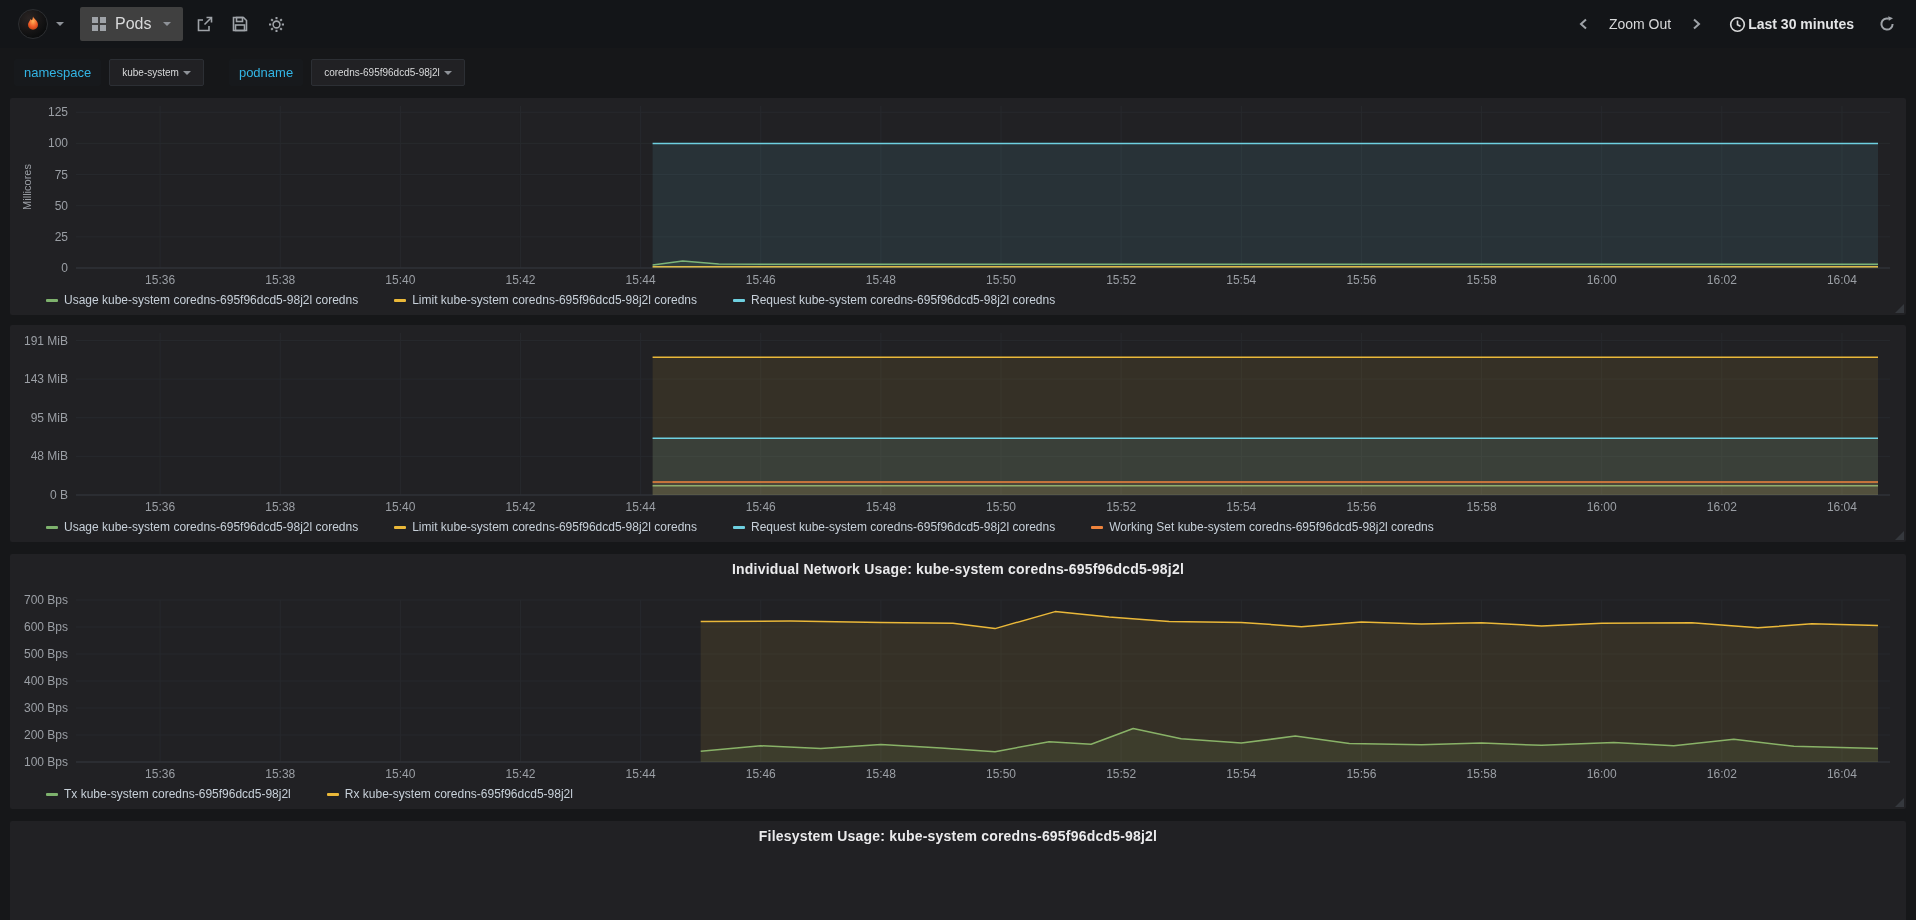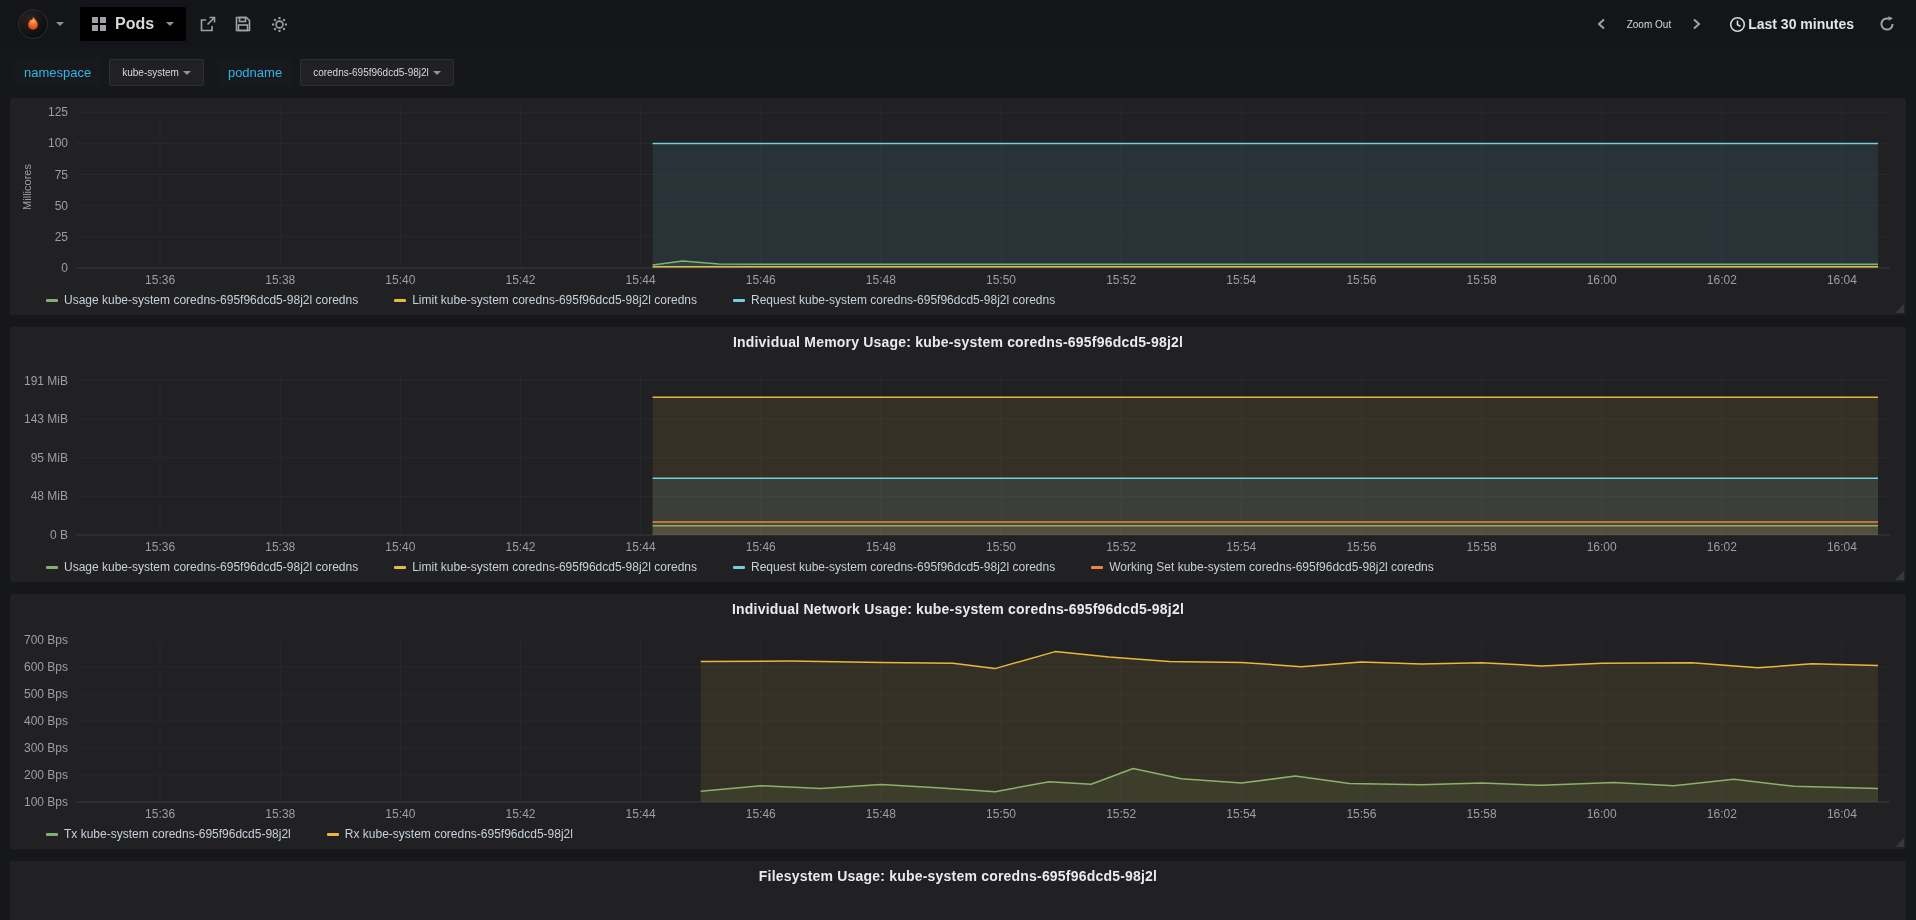--- a/index.html
+++ b/index.html
@@ -19,36 +19,36 @@
   .logo-circle {
     width:30px; height:30px; border-radius:50%;
     background:radial-gradient(circle at 35% 30%, #2a2423, #0d0e0f 70%);
     border:1px solid #2c2e31; display:flex; align-items:center; justify-content:center;
   }
   .caret {
     width:0;height:0; border-left:4px solid transparent; border-right:4px solid transparent;
     border-top:4px solid #8e9298; display:inline-block; margin-left:4px;
   }
   .dash-picker {
-    display:flex; align-items:center; gap:8px; background:#000000;
-    padding:8px 12px; border-radius:2px; cursor:pointer; margin-left:6px;font-weight:bold;
+    display:flex; align-items:center; gap:8px; background:#404040;
+    padding:8px 12px; border-radius:2px; cursor:pointer; margin-left:6px;
   }
   .dash-title { font-size:16px; color:#d8d9da; }
   .nav-icon-btn {
     width:30px; height:30px; display:flex; align-items:center; justify-content:center;
     cursor:pointer; border-radius:2px;
   }
   .nav-icon-btn svg { stroke:#9fa3a8; fill:none; stroke-width:1.6; }
   .spacer { flex:1; }
   .right-controls { display:flex; align-items:center; gap:10px; }
-  .zoom-label { font-size:10px; color:#d8d9da; cursor:pointer; }
+  .zoom-label { font-size:14px; color:#d8d9da; cursor:pointer; }
   .time-btn { display:flex; align-items:center; gap:2px; cursor:pointer; padding:6px 8px; }
   .time-label { font-size:14px; font-weight:700; color:#e3e4e6; }
   
-  .submenu { display:flex; align-items:flex-end; gap:14px; padding:11px 14px 10px; }
+  .submenu { display:flex; align-items:flex-end; gap:25px; padding:11px 14px 10px; }
   .var-group { display:flex; align-items:stretch; gap:8px; }
   .var-label {
     color:#33b5e5; font-size:13px; display:flex; align-items:center;
     padding:6px 10px; background:#17191c; border-radius:2px;
   }
   .var-value {
     background:#212124; border:1px solid #2c2f34; color:#d8d9da; font-size:10px;
     padding:6px 12px; border-radius:2px; display:flex; align-items:center; cursor:pointer;
   }
   
@@ -249,21 +249,20 @@
         </span>
         <span class="legend-item">
           <i style="background: rgb(110, 208, 224);"></i>
           <span>Request kube-system coredns-695f96dcd5-98j2l coredns</span>
         </span>
       </div>
     <span class="resize-handle"></span>
   </section>
 
   <section class="panel">
-    <h2 class="panel-title">Individual Memory Usage: kube-system coredns-695f96dcd5-98j2l</h2>
     <div class="chart-wrap">
       <svg class="chart" viewBox="0 0 1880 192" width="1880" height="192">
           <line x1="142.09271523178808" x2="142.09271523178808" y1="8" y2="170" stroke="#27292d" stroke-width="1"></line>
           <text x="142.09271523178808" y="186" fill="#9b9fa5" font-size="12" text-anchor="middle">15:36</text>
           <line x1="262.22516556291396" x2="262.22516556291396" y1="8" y2="170" stroke="#27292d" stroke-width="1"></line>
           <text x="262.22516556291396" y="186" fill="#9b9fa5" font-size="12" text-anchor="middle">15:38</text>
           <line x1="382.3576158940398" x2="382.3576158940398" y1="8" y2="170" stroke="#27292d" stroke-width="1"></line>
           <text x="382.3576158940398" y="186" fill="#9b9fa5" font-size="12" text-anchor="middle">15:40</text>
           <line x1="502.4900662251656" x2="502.4900662251656" y1="8" y2="170" stroke="#27292d" stroke-width="1"></line>
           <text x="502.4900662251656" y="186" fill="#9b9fa5" font-size="12" text-anchor="middle">15:42</text>

